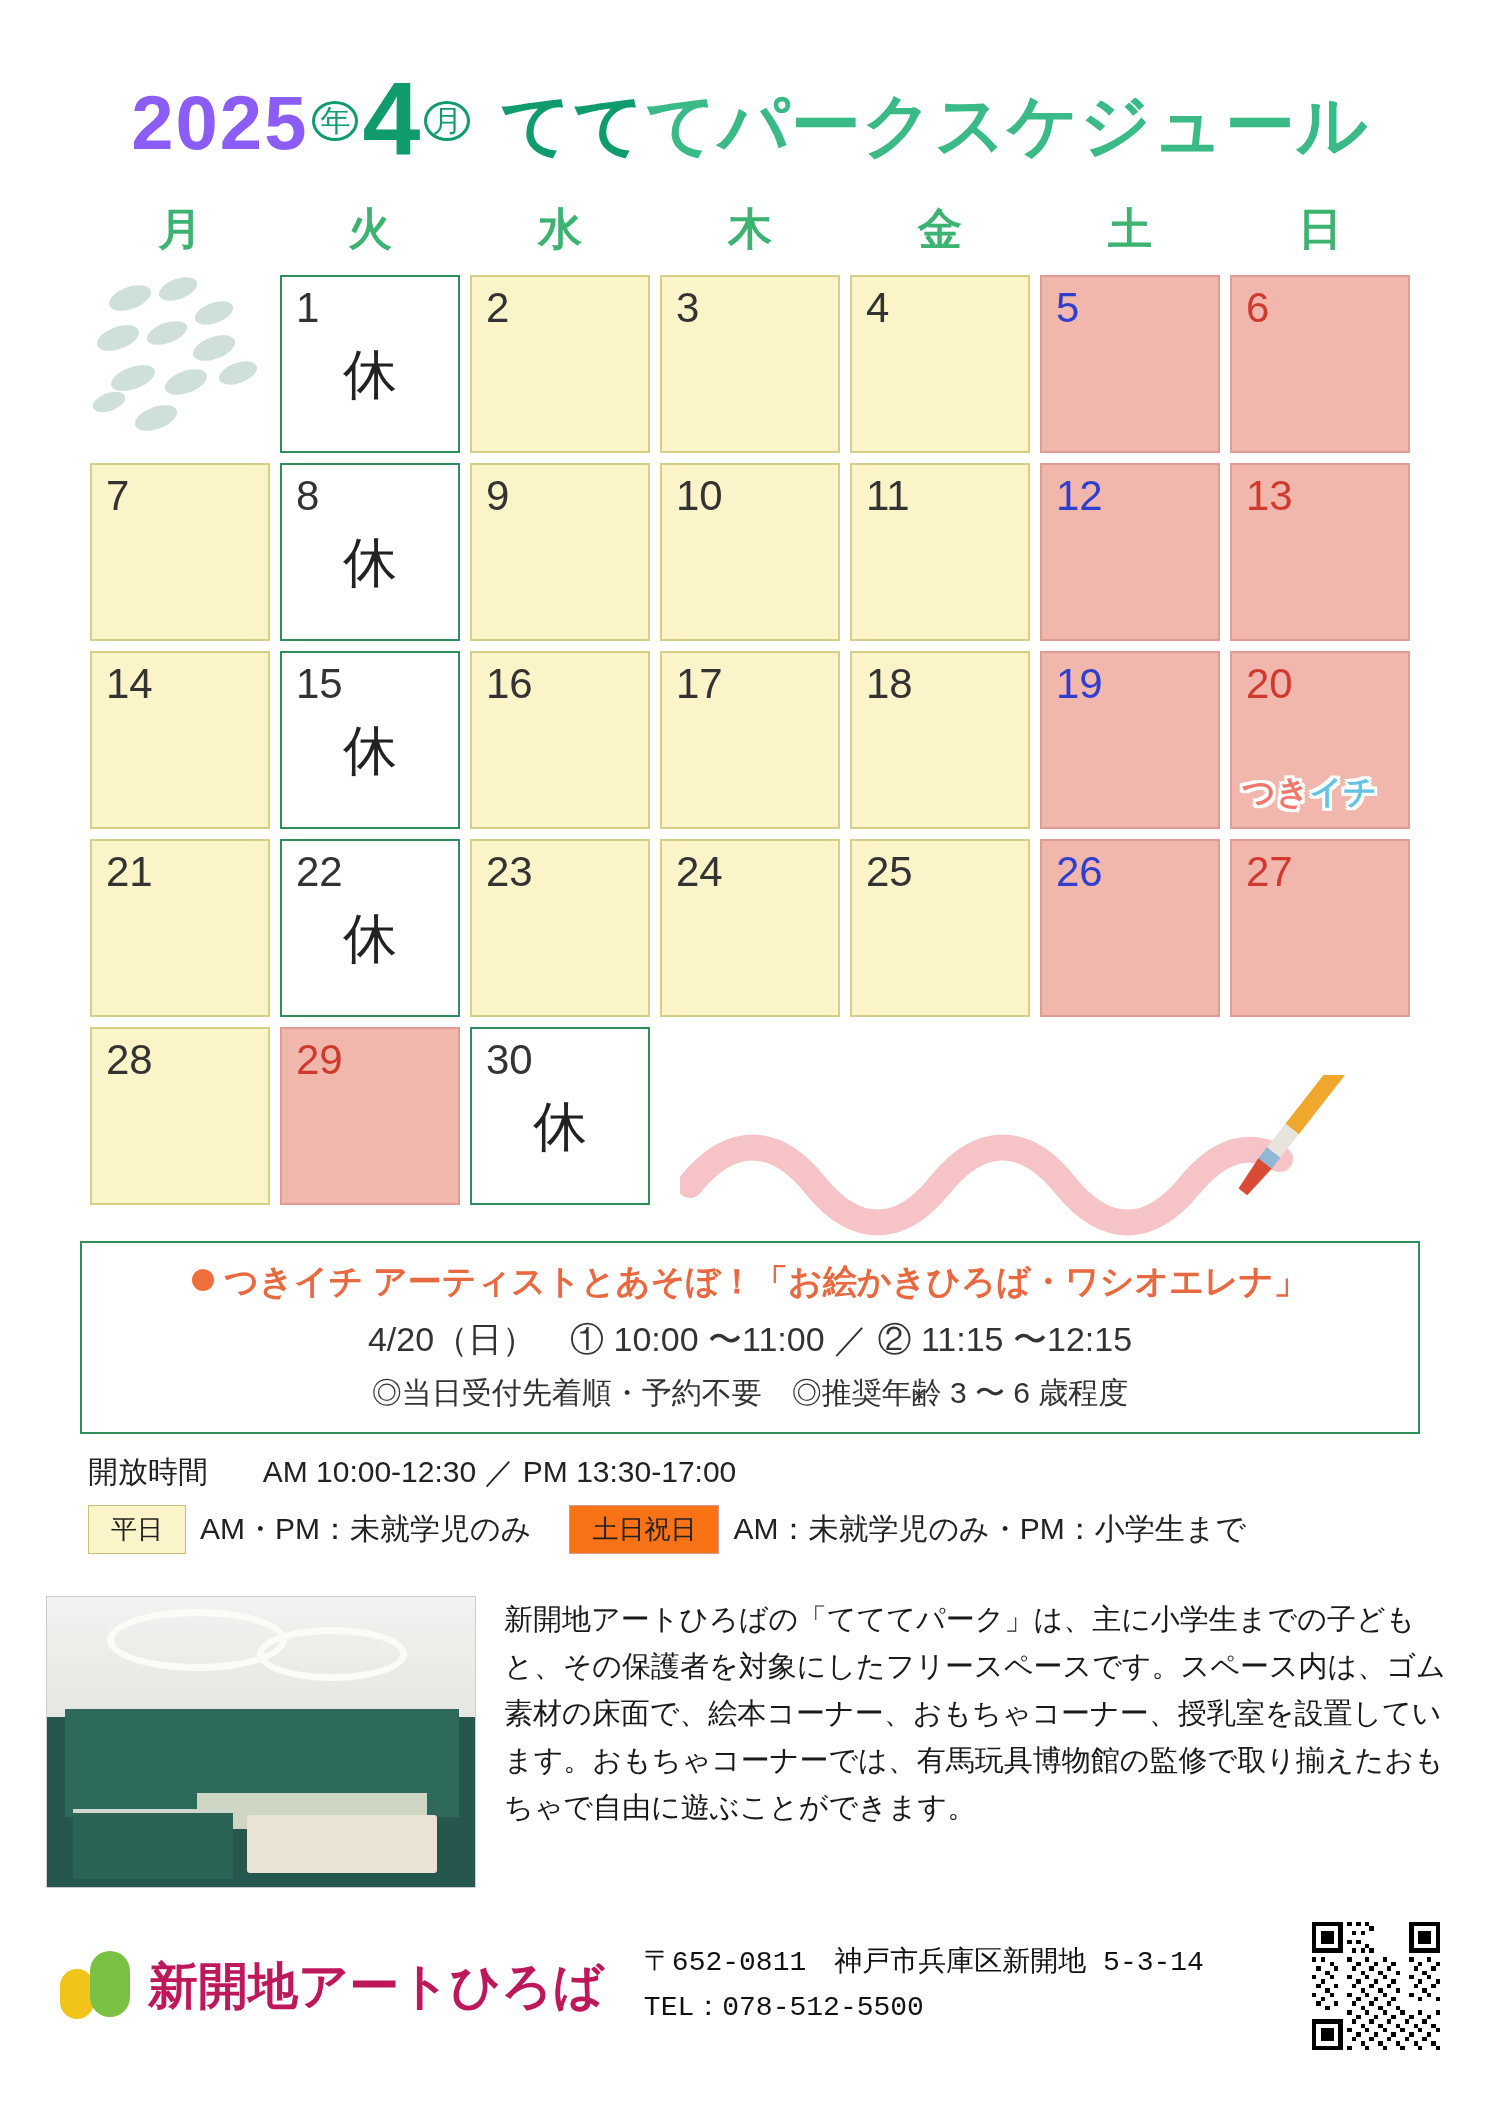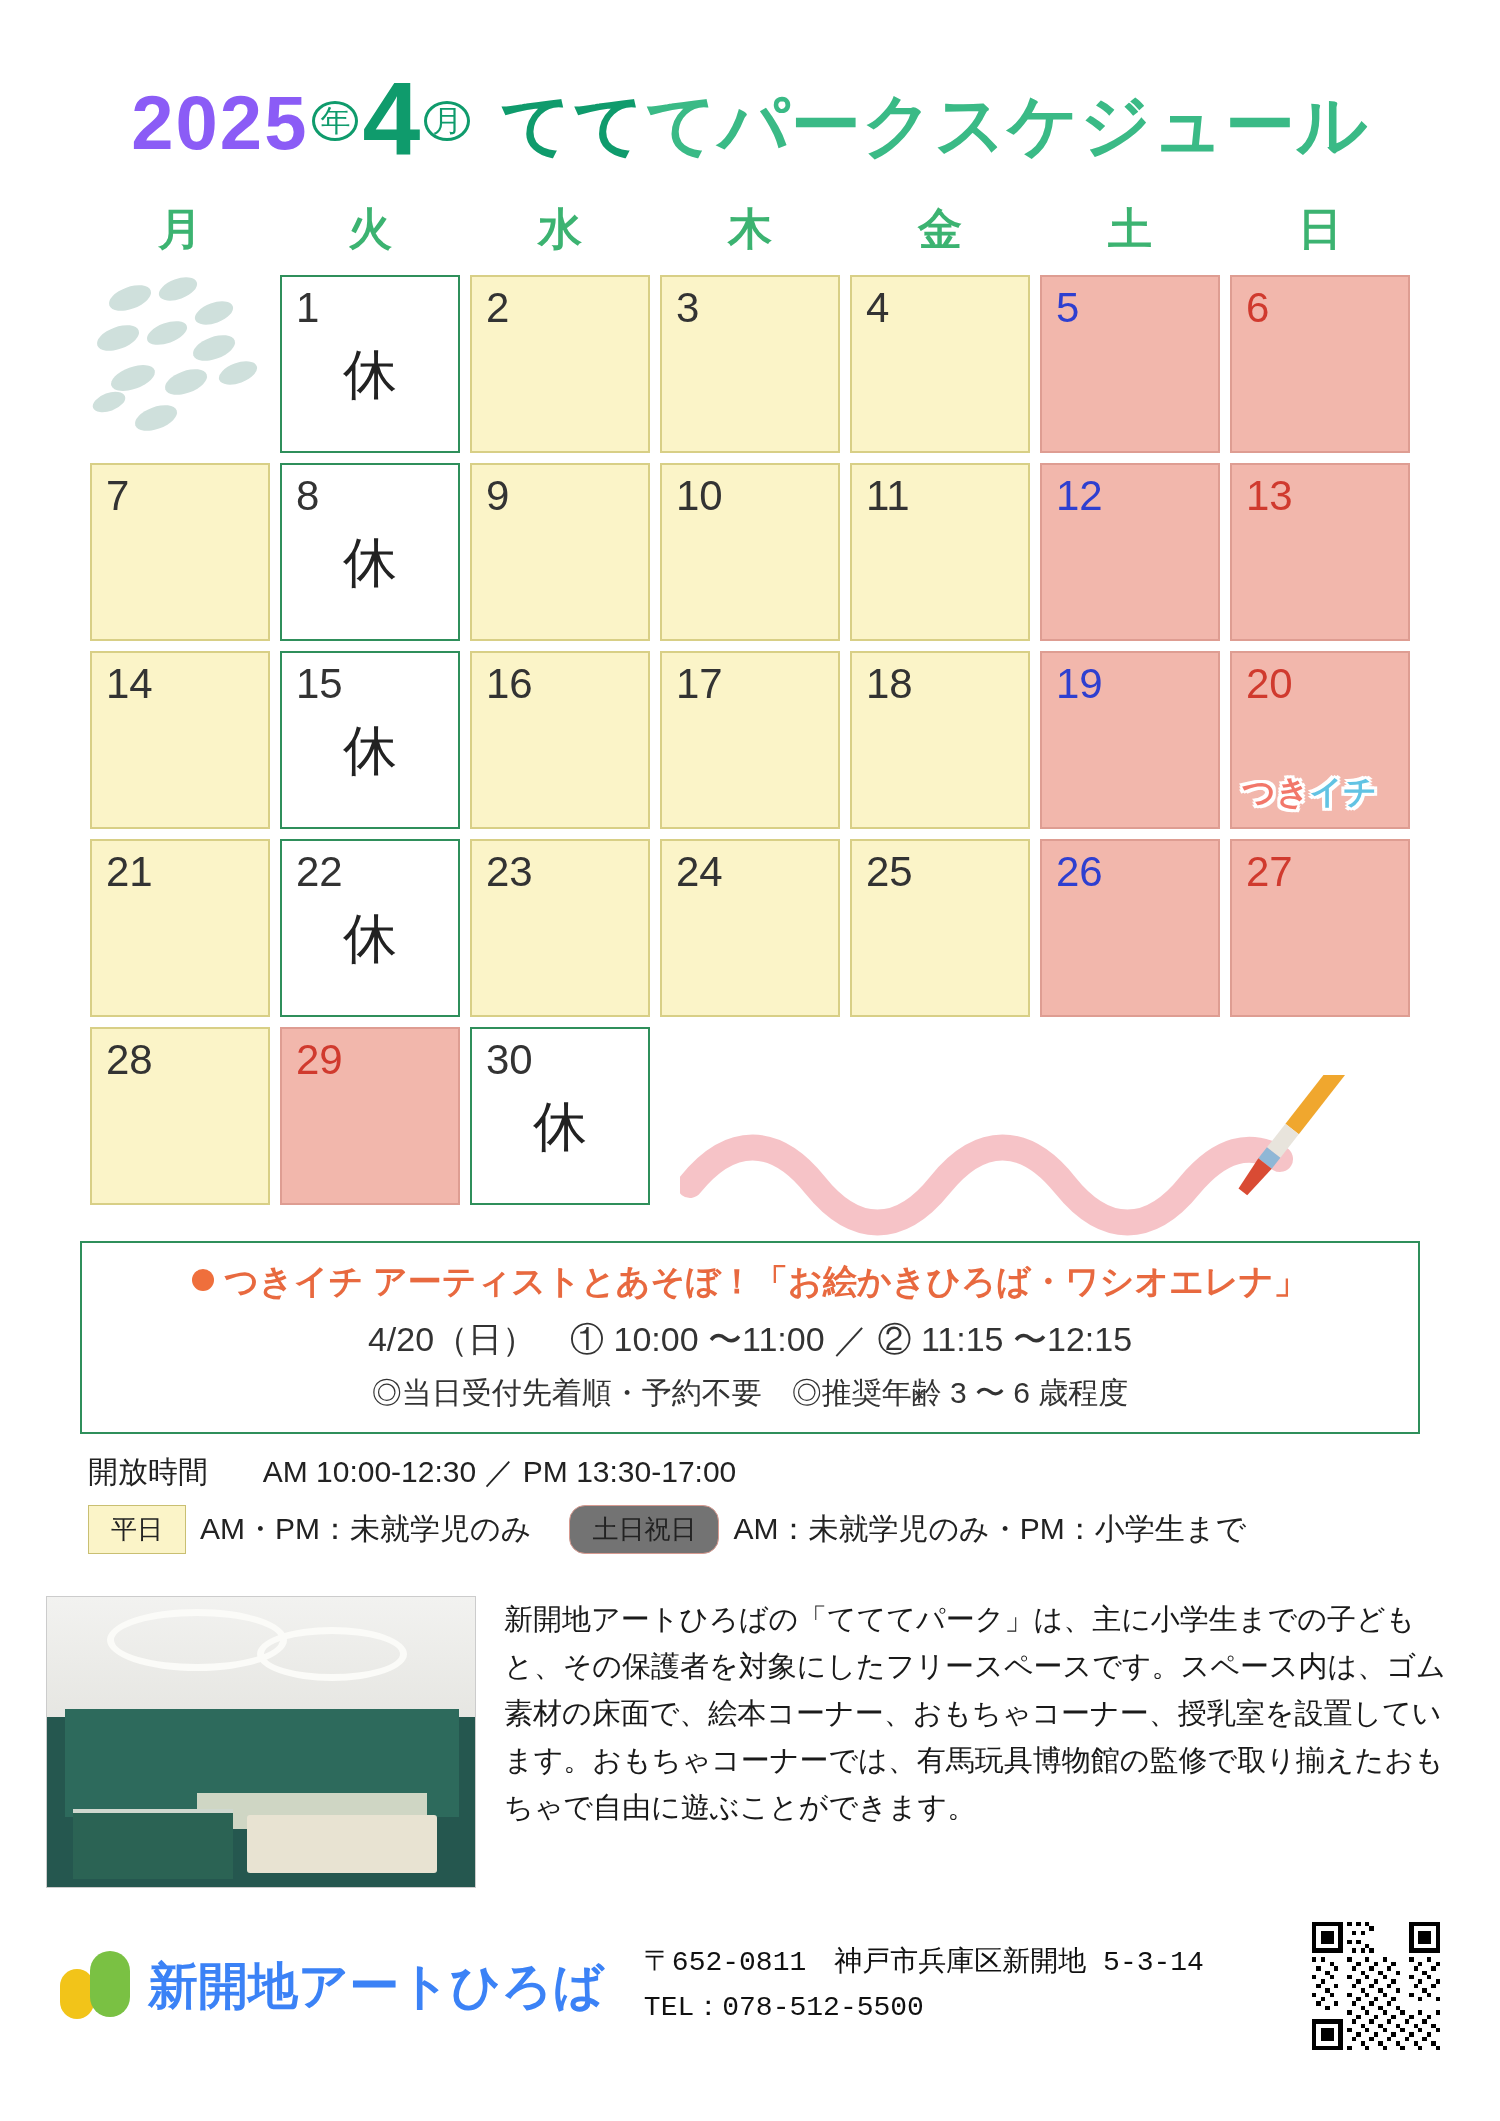--- a/index.html
+++ b/index.html
@@ -154,21 +154,21 @@
   .hours { margin: 18px 16px 0 88px; font-size: 30px; color: #222; }
   .hours .row2 { margin-top: 12px; display: flex; align-items: center; }
   .swatch {
     display: inline-block;
     border: 1.5px solid #c9bf72;
     background: #fbf4c8;
     font-size: 26px;
     padding: 6px 22px;
     margin-right: 14px;
   }
-  .swatch.red { background: #737373; border-color: #d79a90; border-radius: 16px; }
+  .swatch.red { background: #f97316; border-color: #d79a90; }
   .hours .gap { display: inline-block; width: 38px; }
 
   
   .bottom { margin: 42px 0 0 0; padding: 0 46px; display: flex; align-items: flex-start; }
   .photo {
     width: 430px; height: 292px;
     background: #25574f;
     flex: 0 0 430px;
     position: relative;
     overflow: hidden;
@@ -203,21 +203,21 @@
   .footer { margin-top: 34px; padding: 0 60px; display: flex; align-items: center; }
   .logo-mark { position: relative; width: 76px; height: 70px; flex: 0 0 76px; }
   .leaf-y {
     position: absolute; left: 0; top: 18px; width: 34px; height: 50px;
     background: #f2c419; border-radius: 17px 17px 17px 17px;
   }
   .leaf-g {
     position: absolute; left: 30px; top: 0; width: 40px; height: 66px;
     background: #7ac143; border-radius: 20px 20px 20px 20px;
   }
-  .logo-text { font-size: 50px; font-weight: bold; color: #3b82f6; margin-left: 12px; white-space: nowrap; }
+  .logo-text { font-size: 50px; font-weight: bold; color: #be185d; margin-left: 12px; white-space: nowrap; }
   .addr { margin-left: 40px; font-size: 28px; line-height: 1.6; color: #111; font-family: "Liberation Mono", monospace; }
   .qr { margin-left: auto; width: 128px; height: 128px; }
 </style>
 </head>
 <body>
 
 <div class="title-bar">
   <span class="t-year">2025</span><span class="t-kanji-small">年</span><span class="t-month">4</span><span class="t-kanji-small">月</span><span class="t-main"><span>てて</span><span class="t-sub">てパークスケジュール</span></span>
 </div>
 

